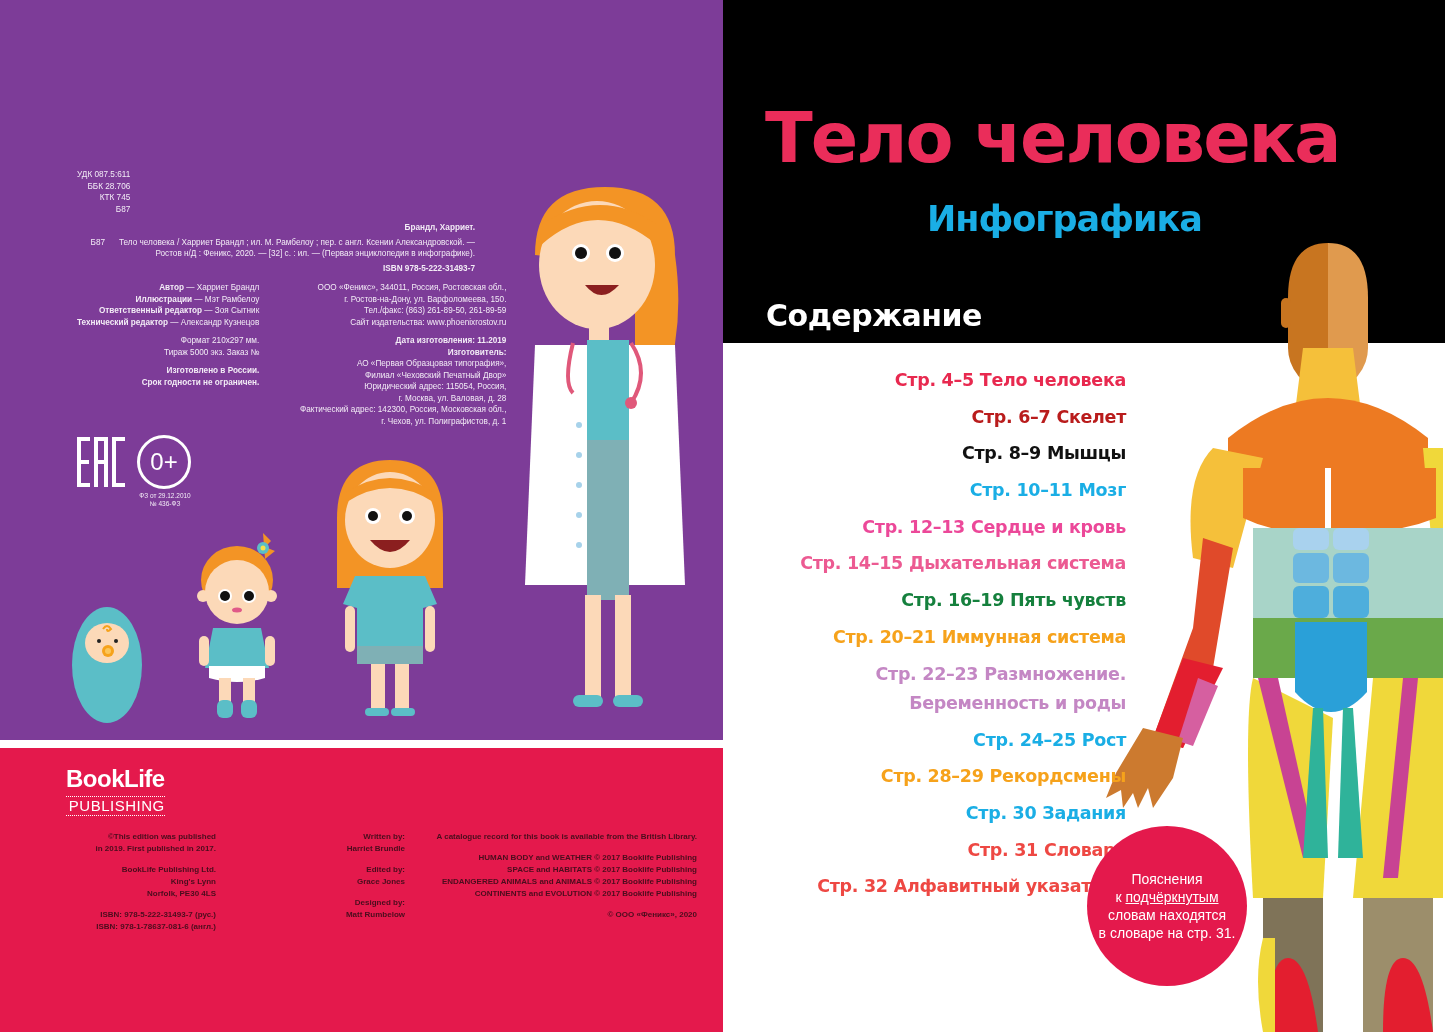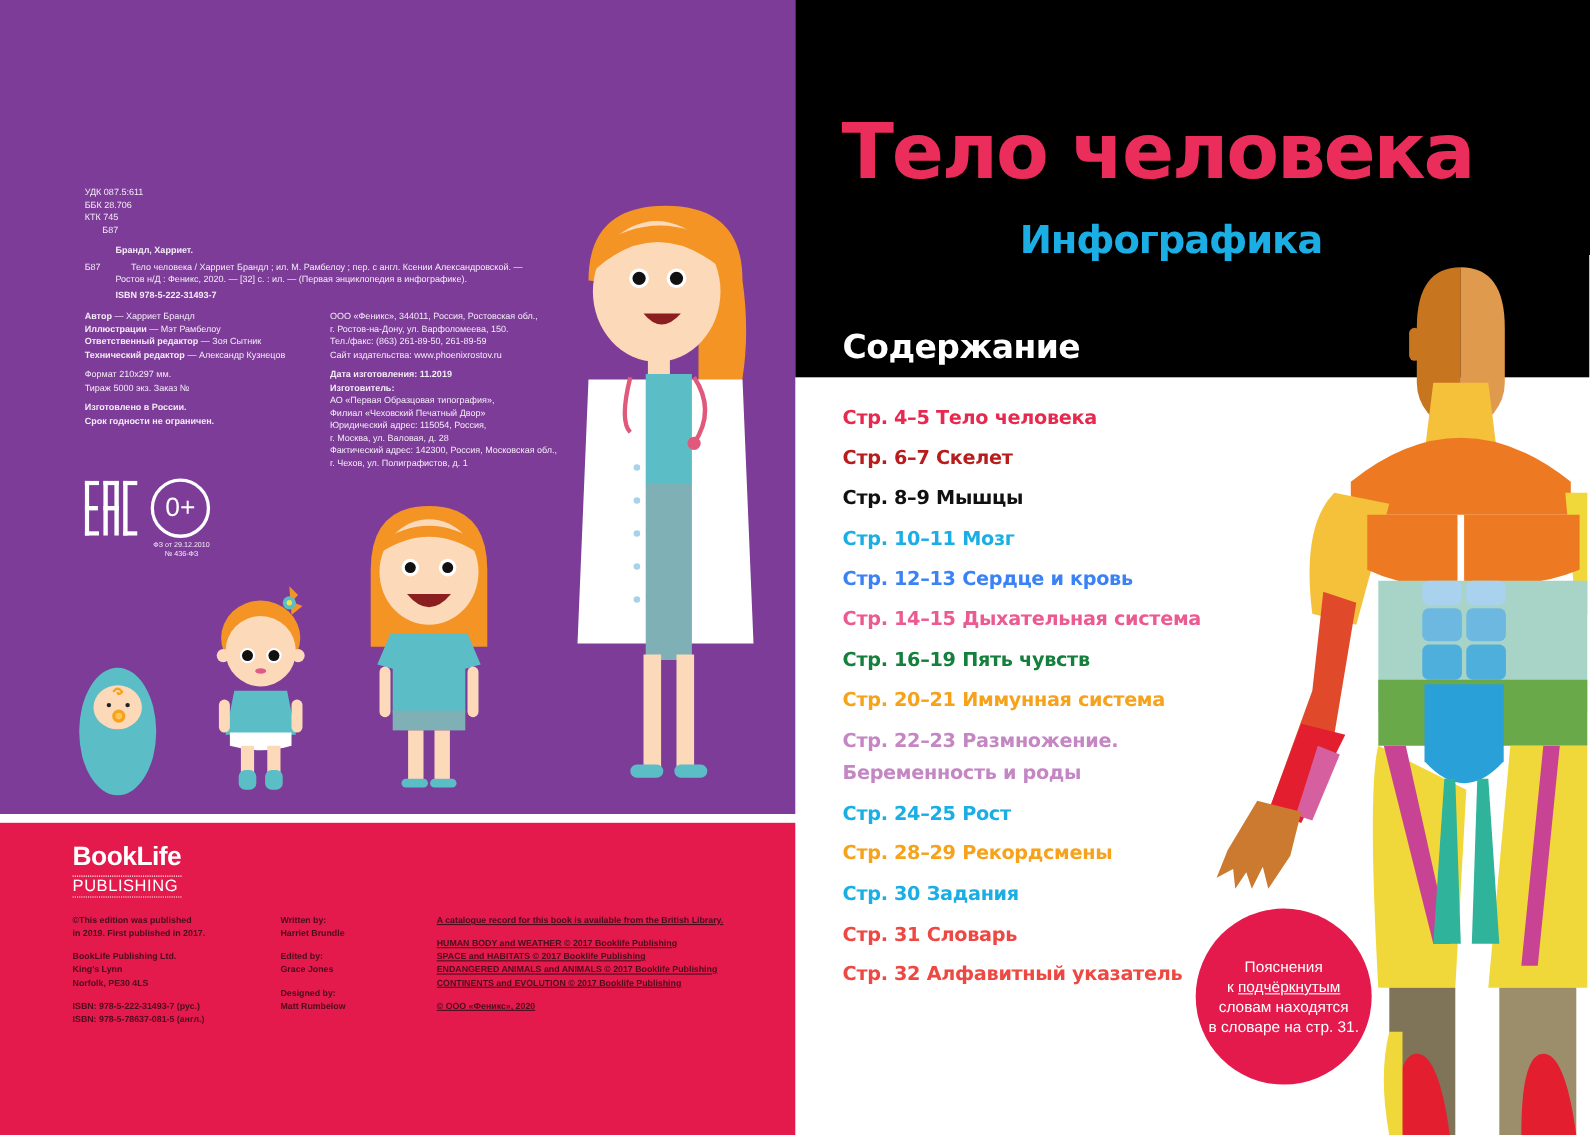--- a/index.html
+++ b/index.html
@@ -1,17 +1,17 @@
 <!DOCTYPE html>
 <html><head>
 <meta charset="utf-8">
 <style>
   html, body { margin:0; padding:0; }
   body { width:1445px; height:1032px; position:relative; overflow:hidden; background:#ffffff; font-family:"DejaVu Sans", sans-serif; }
-  .abs { position:absolute; }
+  .abs { position:absolute;text-align:right; }
 
   
   #purple { left:0; top:0; width:723px; height:740px; background:#7d3c98; color:#fff; }
   .imprint { font-family:"Liberation Sans", sans-serif; font-size:8.2px; line-height:11.5px; color:#f3ecf6; }
   .imprint b { font-weight:bold; }
   .udk { left:77px; top:169px; }
   .bib { left:77px; top:222px; }
   .bib .indent { padding-left:28px; }
   .bib .row { display:flex; }
   .bib .row .code { width:28px; }
@@ -25,21 +25,21 @@
 
   
   #red { left:0; top:748px; width:723px; height:284px; background:#e4194c; color:#3a0a16; }
   .booklife { left:66px; top:766px; color:#fff; font-family:"Liberation Sans", sans-serif; }
   .booklife .bl1 { font-size:24px; font-weight:bold; letter-spacing:-0.5px; line-height:26px; }
   .booklife .bl2 { font-size:15px; letter-spacing:0.5px; border-top:1px dotted #fff; border-bottom:1px dotted #fff; line-height:18px; margin-top:4px; }
   .rtext { font-family:"Liberation Sans", sans-serif; font-size:8px; line-height:12px; font-weight:bold; color:#4a0d1d; }
   .rtext p { margin:0 0 9px 0; }
   .col1 { left:66px; top:831px; width:150px; }
   .col2 { left:220px; top:831px; width:150px;margin-left:35px; }
-  .col3 { left:397px; top:831px; width:300px;text-decoration:underline; }
+  .col3 { left:397px; top:831px; width:300px; }
 
   
   #black { left:723px; top:0; width:722px; height:343px; background:#000; }
   .title { left:765px; top:98px; font-family:"DejaVu Sans", sans-serif; font-weight:bold; font-size:70px; color:#ea2d5a; letter-spacing:-2px; line-height:80px; }
   .subtitle { left:927px; top:196px; font-family:"DejaVu Sans", sans-serif; font-weight:bold; font-size:35px; color:#1aaee5; letter-spacing:-1px; line-height:46px; }
   .contents-head { left:766px; top:296px; font-family:"DejaVu Sans", sans-serif; font-weight:bold; font-size:30px; color:#fff; letter-spacing:-0.5px; line-height:40px; }
 
   .toc { left:766px; top:366px; width:360px; font-family:"DejaVu Sans", sans-serif; font-weight:bold; font-size:17.5px; letter-spacing:-0.3px; }
   .toc .item { line-height:29.5px; margin-bottom:7.2px; }
   .toc .item .pg { margin-right:6px; }
@@ -221,21 +221,21 @@
 <div id="red" class="abs"></div>
 
 <div class="abs booklife">
   <div class="bl1">BookLife</div>
   <div class="bl2">PUBLISHING</div>
 </div>
 
 <div class="abs rtext col1">
   <p><span>©This edition was published</span><br><span>in 2019. First published in 2017.</span></p>
   <p><span>BookLife Publishing Ltd.</span><br><span>King's Lynn</span><br><span>Norfolk, PE30 4LS</span></p>
-  <p><span>ISBN: 978-5-222-31493-7 (рус.)</span><br><span>ISBN: 978-5-78637-081-5 (англ.)</span></p>
+  <p><span>ISBN: 978-5-222-31493-7 (рус.)</span><br><span>ISBN: 978-1-78637-081-6 (англ.)</span></p>
 </div>
 
 <div class="abs rtext col2">
   <p><span>Written by:</span><br><span>Harriet Brundle</span></p>
   <p><span>Edited by:</span><br><span>Grace Jones</span></p>
   <p><span>Designed by:</span><br><span>Matt Rumbelow</span></p>
 </div>
 
 <div class="abs rtext col3">
   <p>A catalogue record for this book is available from the British Library.</p>
@@ -294,21 +294,21 @@
     <path d="M300 720 q20 0 30 74 h-50 q0 -74 20 -74 z" fill="#e31e2f"></path>
     <path d="M160 700 q-10 40 0 94 h12 v-94 z" fill="#f0d83a"></path>
   </svg>
 </div>
 
 <div class="abs toc">
   <div class="item" style="color:#e8294f"><span class="pg">Стр. 4–5</span><span>Тело человека</span></div>
   <div class="item" style="color:#b91c1c"><span class="pg">Стр. 6–7</span><span>Скелет</span></div>
   <div class="item" style="color:#111111"><span class="pg">Стр. 8–9</span><span>Мышцы</span></div>
   <div class="item" style="color:#1aaee5"><span class="pg">Стр. 10–11</span><span>Мозг</span></div>
-  <div class="item" style="color:#3b82f6"><span class="pg">Стр. 12–13</span><span>Сердце и кровь</span></div>
+  <div class="item" style="color:#ec4899"><span class="pg">Стр. 12–13</span><span>Сердце и кровь</span></div>
   <div class="item" style="color:#ec5a92"><span class="pg">Стр. 14–15</span><span>Дыхательная система</span></div>
   <div class="item" style="color:#15803d"><span class="pg">Стр. 16–19</span><span>Пять чувств</span></div>
   <div class="item" style="color:#f6a21b"><span class="pg">Стр. 20–21</span><span>Иммунная система</span></div>
   <div class="item" style="color:#c487c4"><span class="pg">Стр. 22–23</span><span>Размножение.</span><br><span>Беременность и роды</span></div>
   <div class="item" style="color:#1aaee5"><span class="pg">Стр. 24–25</span><span>Рост</span></div>
   <div class="item" style="color:#f6a21b"><span class="pg">Стр. 28–29</span><span>Рекордсмены</span></div>
   <div class="item" style="color:#1aaee5"><span class="pg">Стр. 30</span><span>Задания</span></div>
   <div class="item" style="color:#ee4843"><span class="pg">Стр. 31</span><span>Словарь</span></div>
   <div class="item" style="color:#ee4843"><span class="pg">Стр. 32</span><span>Алфавитный указатель</span></div>
 </div>

